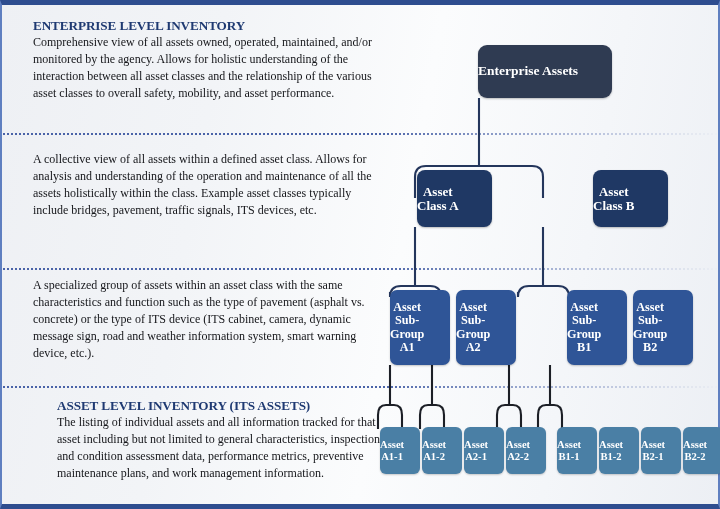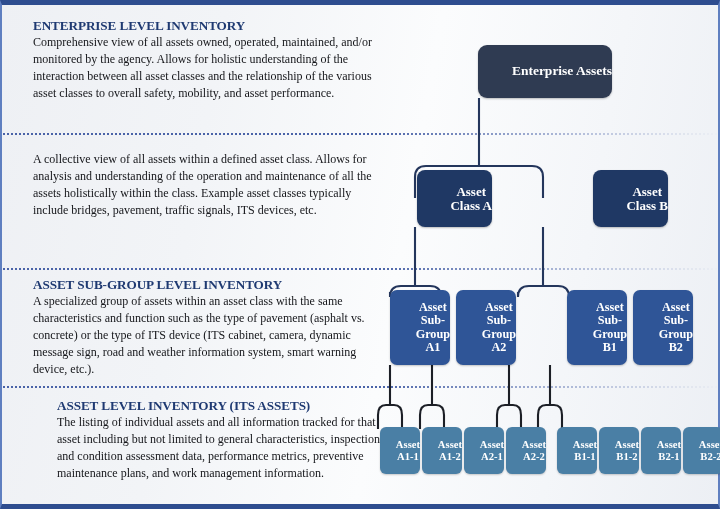--- a/index.html
+++ b/index.html
@@ -49,21 +49,21 @@
     -webkit-mask-image:linear-gradient(to right,#000 0%,#000 52%,rgba(0,0,0,.55) 72%,rgba(0,0,0,.15) 92%,rgba(0,0,0,0) 100%);
     mask-image:linear-gradient(to right,#000 0%,#000 52%,rgba(0,0,0,.55) 72%,rgba(0,0,0,.15) 92%,rgba(0,0,0,0) 100%);
   }
   
   #diagram{
     position:absolute;left:372px;top:0;width:348px;height:499px;
   }
   #svg-links{position:absolute;left:0;top:0;width:348px;height:499px;}
   .node{
     position:absolute;
-    display:flex;align-items:center;justify-content:flex-end;
+    display:flex;align-items:center;justify-content:flex-start;
     text-align:center;
     color:#ffffff;
     font-weight:bold;
     box-sizing:border-box;
     line-height:1.07;
   }
   .n-ent{
     background:#2f3b52;border-radius:9px;
     font-size:13.5px;
     box-shadow:0 1px 2px rgba(0,0,0,.25);
@@ -98,21 +98,20 @@
     <div class="section" style="top:9px;">
       <p class="sec-title">ENTERPRISE LEVEL INVENTORY</p>
       <p class="sec-body">Comprehensive view of all assets owned, operated, maintained, and/or monitored by the agency. Allows for holistic understanding of the interaction between all asset classes and the relationship of the various asset classes to overall safety, mobility, and asset performance.</p>
     </div>
 
     <div class="section" style="top:142px;">
       <p class="sec-body">A collective view of all assets within a defined asset class. Allows for analysis and understanding of the operation and maintenance of all the assets holistically within the class. Example asset classes typically include bridges, pavement, traffic signals, ITS devices, etc.</p>
     </div>
 
     <div class="section" style="top:268px;">
-      <p class="sec-title">ASSET SUB-GROUP LEVEL INVENTORY</p>
       <p class="sec-body">A specialized group of assets within an asset class with the same characteristics and function such as the type of pavement (asphalt vs. concrete) or the type of ITS device (ITS cabinet, camera, dynamic message sign, road and weather information system, smart warning device, etc.).</p>
     </div>
 
     <div class="section" style="top:389px;padding-left:32px;">
       <p class="sec-title">ASSET LEVEL INVENTORY (ITS ASSETS)</p>
       <p class="sec-body">The listing of individual assets and all information tracked for that asset including but not limited to general characteristics, inspection and condition assessment data, performance metrics, preventive maintenance plans, and work management information.</p>
     </div>
 
   </div>
 

